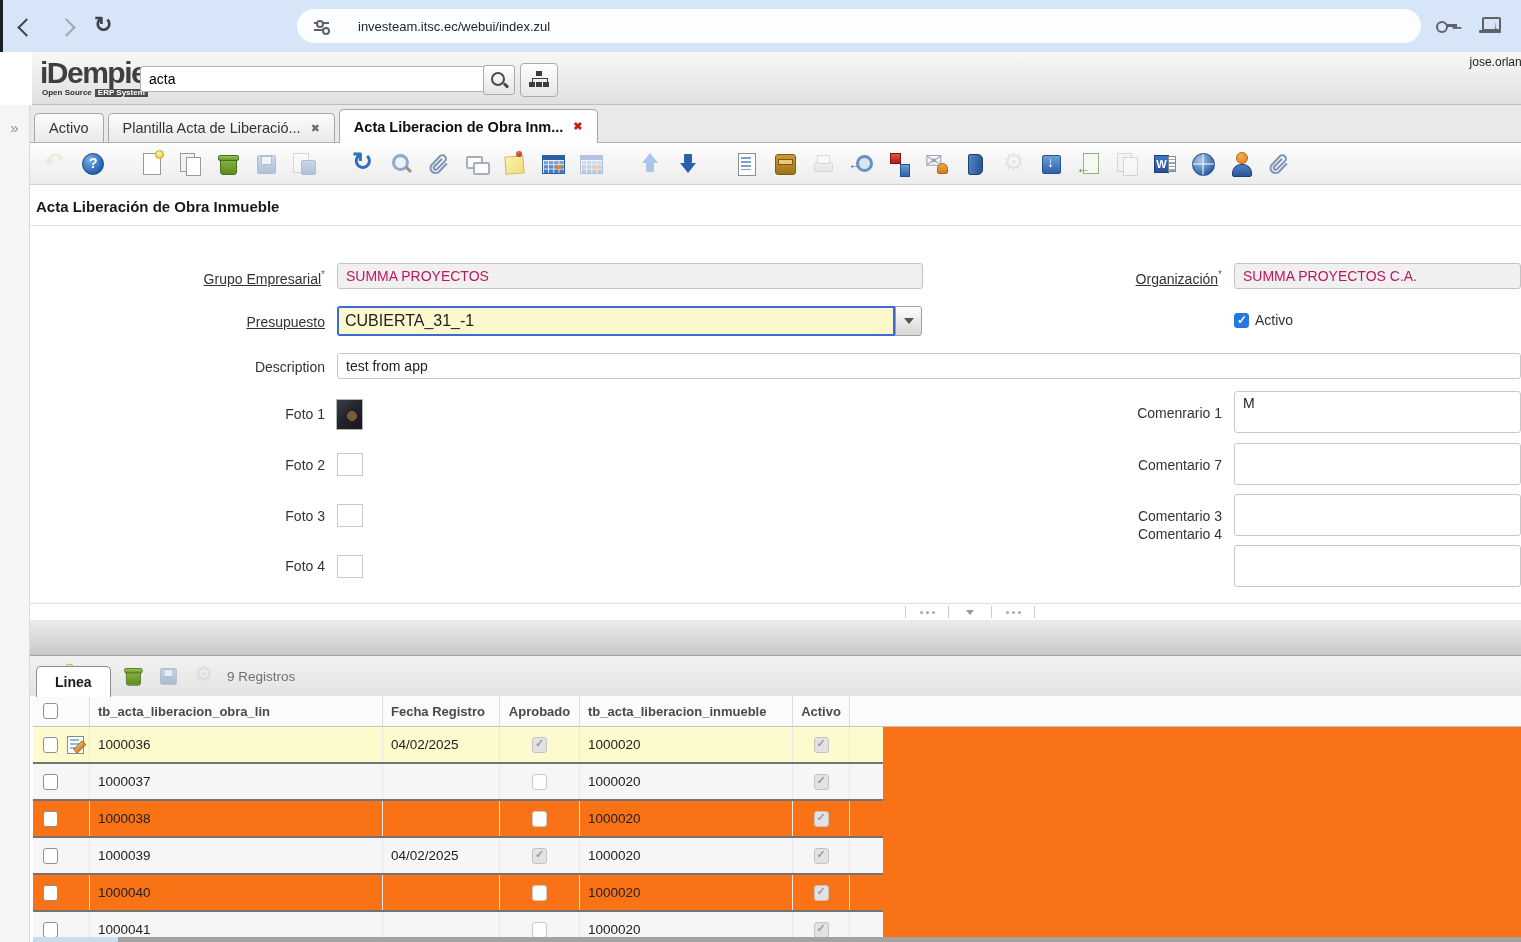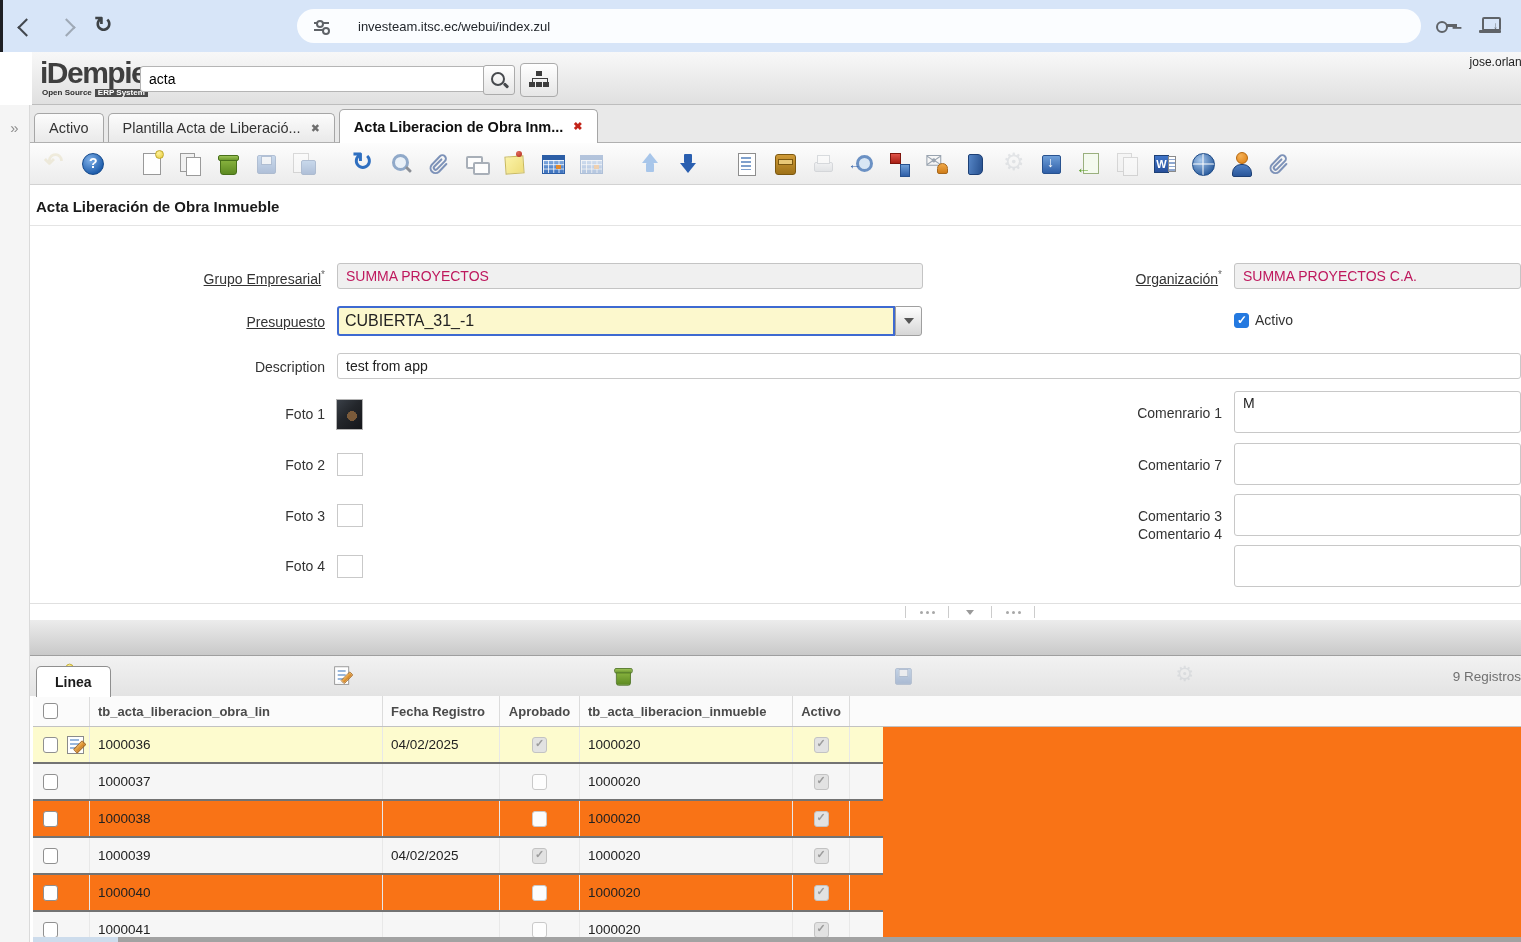--- a/index.html
+++ b/index.html
@@ -145,21 +145,21 @@
   .split{left:30px;top:603px;width:1491px;height:17px;background:#fff;border-top:1px solid #e0e0e0;box-sizing:border-box;}
   .splitbtns{left:905px;top:606px;height:12px;display:flex;position:absolute;}
   .spcell{width:42px;border-left:1px solid #ccc;display:flex;align-items:center;justify-content:center;gap:3px;cursor:pointer;}
   .spcell:last-child{border-right:1px solid #ccc;}
   .spdot{width:3px;height:3px;border-radius:50%;background:#a8a8a8;}
   .sptri{border-left:4.5px solid transparent;border-right:4.5px solid transparent;border-top:5px solid #9a9a9a;}
 
   
   .dts{left:30px;top:620px;width:1491px;height:36px;background:linear-gradient(#ececec,#c9c9c9);border-bottom:1px solid #9f9f9f;box-sizing:border-box;}
   .lineatab{position:absolute;left:36px;top:627px;height:30px;background:#fff;border:1px solid #8f8f8f;border-bottom:none;border-radius:5px 5px 0 0;font-size:14px;font-weight:bold;color:#1a1a1a;display:flex;align-items:center;padding:0 18px;cursor:pointer;z-index:2;margin-top:39px;}
-  .dtb{left:30px;top:656px;width:1491px;height:40px;background:linear-gradient(#f2f2f2,#e3e3e3);display:flex;align-items:center;gap:9px;padding-left:20px;box-sizing:border-box;justify-content:space-between;}
+  .dtb{left:30px;top:656px;width:1491px;height:40px;background:linear-gradient(#f2f2f2,#e3e3e3);display:flex;align-items:center;gap:9px;padding-left:20px;box-sizing:border-box;}
   .records{font-size:13.5px;color:#707070;margin-left:2px;}
 
   
   .grid{left:33px;top:696px;width:1488px;background:#f97316;}
   .ghead{height:30px;display:flex;background:#fbfbfb;border-bottom:1px solid #c2c2c2;align-items:center;font-size:13px;font-weight:bold;color:#4a4a4a;}
   .ghead .cell{border-right:1px solid #dcdcdc;height:100%;display:flex;align-items:center;box-sizing:border-box;padding-left:8px;}
   .grow{height:35px;display:flex;font-size:13.5px;color:#222;border-bottom:2px solid #737373;align-items:center;cursor:pointer;width:850px;}
   .grow .cell{border-right:1px solid #e8e8e8;height:100%;display:flex;align-items:center;box-sizing:border-box;padding-left:8px;}
   .c0{width:57px;padding-left:10px !important;}
   .c1{width:293px;}

